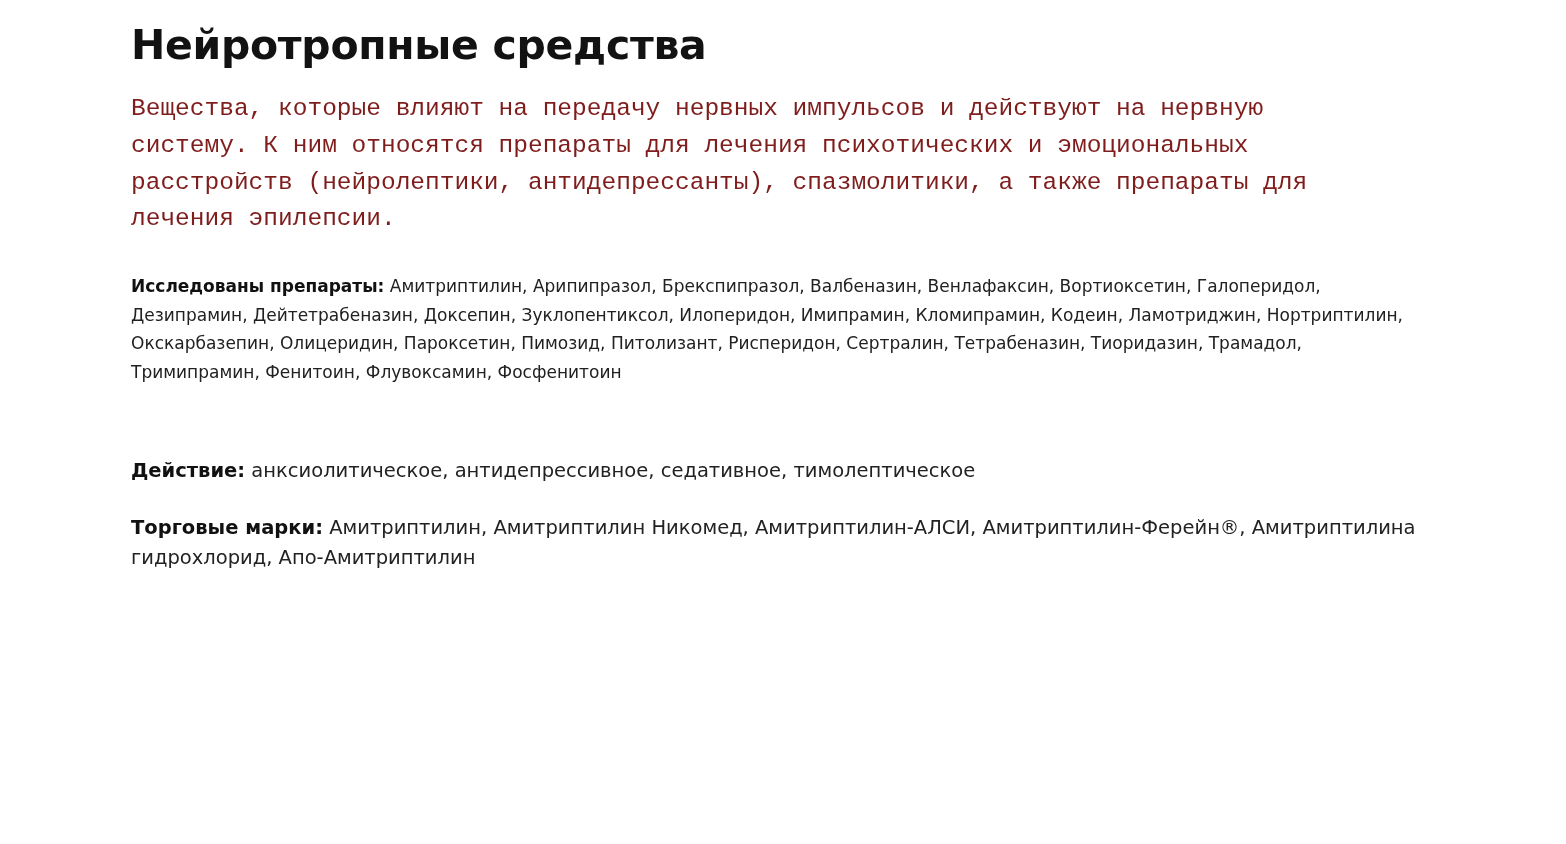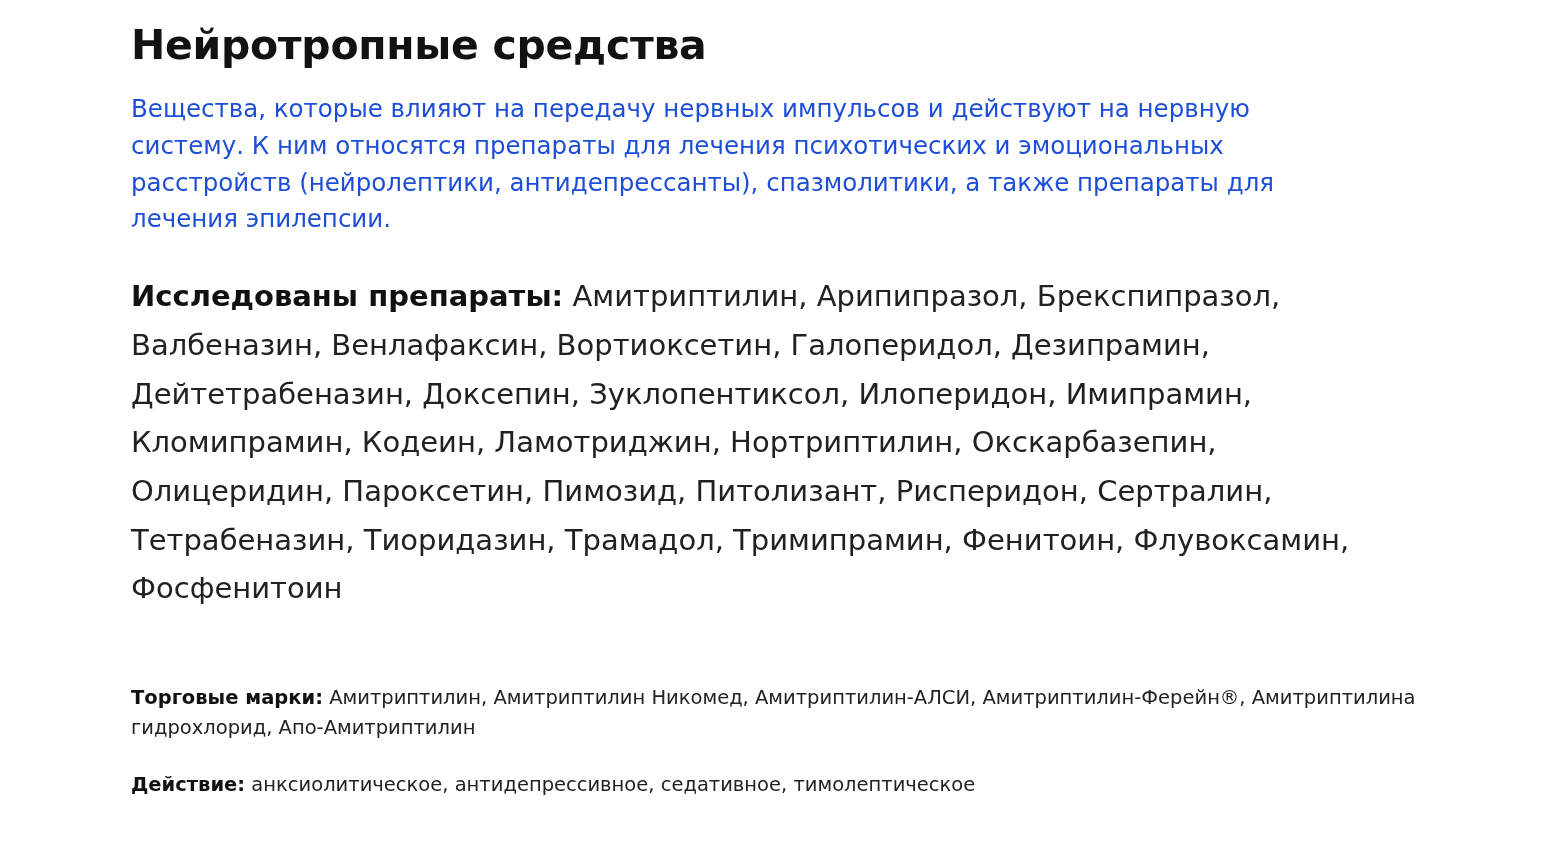--- a/index.html
+++ b/index.html
@@ -27,25 +27,26 @@
     font-weight: bold;
     line-height: 1.15;
     letter-spacing: -0.3px;
     margin: 0 0 22px 0;
     color: #121212;
   }
   .intro {
     font-size: 24.5px;
     line-height: 1.5;
     margin: 0 0 34px 0;
-    color: #1d4ed8;
+    color: #7f1d1d;
     max-width: 1230px;
+    font-family: Liberation Mono, monospace;
   }
   .studied {
-    font-size: 29px;
+    font-size: 17px;
     line-height: 1.68;
     margin: 0 0 70px 0;
     color: #212121;
     max-width: 1280px;
   }
   .studied .label {
     font-weight: bold;
     color: #111111;
   }
   .studied .label::after {
@@ -85,22 +86,22 @@
 
   <p class="intro">Вещества, которые влияют на передачу нервных импульсов и действуют на нервную систему. К ним относятся препараты для лечения психотических и эмоциональных расстройств (нейролептики, антидепрессанты), спазмолитики, а также препараты для лечения эпилепсии.</p>
 
   <p class="studied">
     <span class="label">Исследованы препараты:</span>
     <span class="list">Амитриптилин, Арипипразол, Брекспипразол, Валбеназин, Венлафаксин, Вортиоксетин, Галоперидол, Дезипрамин, Дейтетрабеназин, Доксепин, Зуклопентиксол, Илоперидон, Имипрамин, Кломипрамин, Кодеин, Ламотриджин, Нортриптилин, Окскарбазепин, Олицеридин, Пароксетин, Пимозид, Питолизант, Рисперидон, Сертралин, Тетрабеназин, Тиоридазин, Трамадол, Тримипрамин, Фенитоин, Флувоксамин, Фосфенитоин</span>
   </p>
 
 
   <p class="field">
-    <span class="fieldname">Торговые марки:</span>
-    <span class="fieldvalue">Амитриптилин, Амитриптилин Никомед, Амитриптилин-АЛСИ, Амитриптилин-Ферейн®, Амитриптилина гидрохлорид, Апо-Амитриптилин</span>
+    <span class="fieldname">Действие:</span>
+    <span class="fieldvalue">анксиолитическое, антидепрессивное, седативное, тимолептическое</span>
   </p>
 
   <p class="field">
-    <span class="fieldname">Действие:</span>
-    <span class="fieldvalue">анксиолитическое, антидепрессивное, седативное, тимолептическое</span>
+    <span class="fieldname">Торговые марки:</span>
+    <span class="fieldvalue">Амитриптилин, Амитриптилин Никомед, Амитриптилин-АЛСИ, Амитриптилин-Ферейн®, Амитриптилина гидрохлорид, Апо-Амитриптилин</span>
   </p>
 
 </div>
 
 </body></html>

